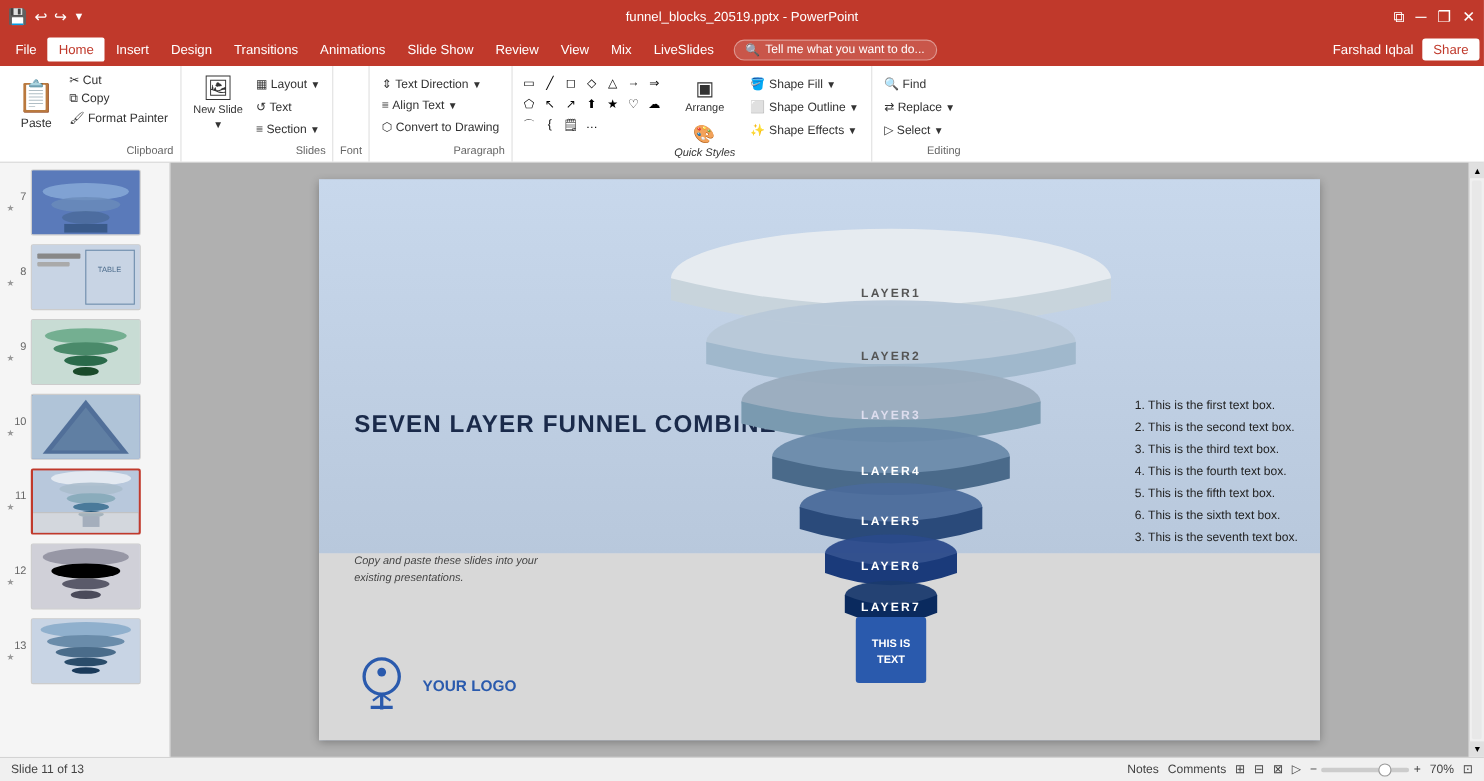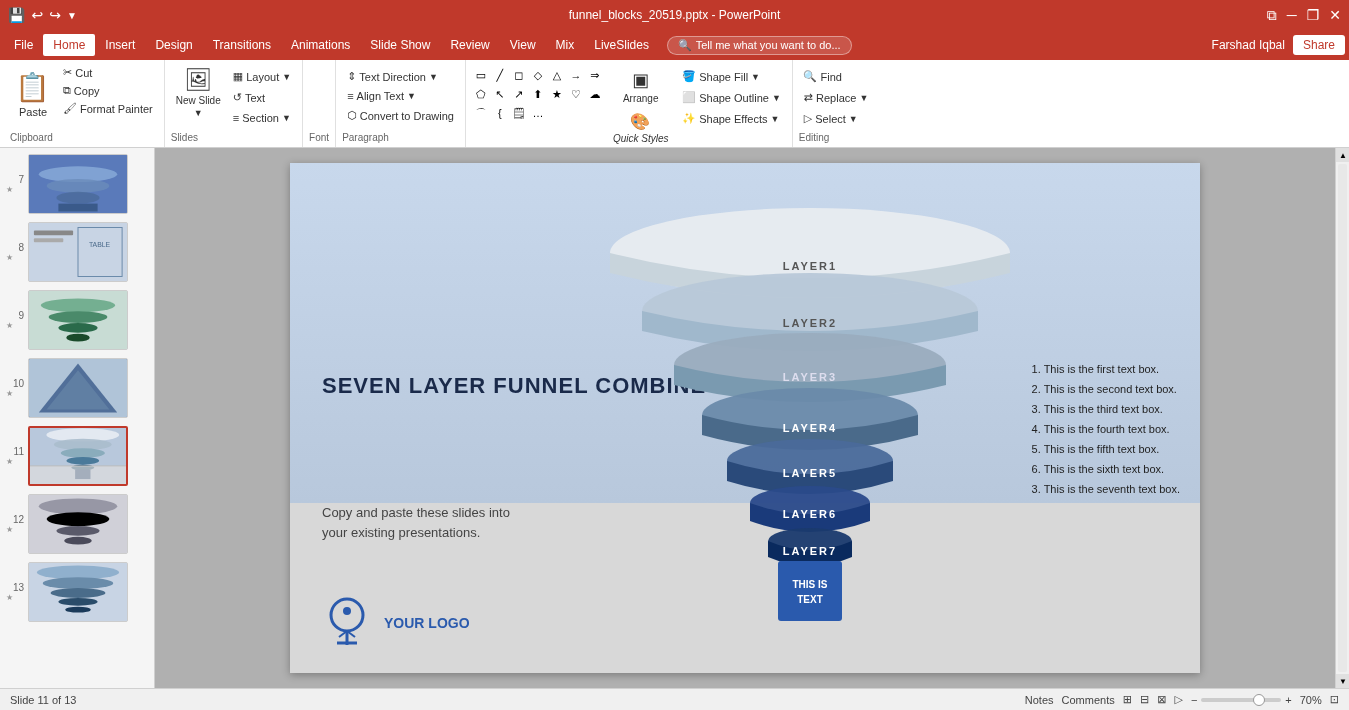--- a/index.html
+++ b/index.html
@@ -82,21 +82,21 @@
       align-items: flex-start;
       gap: 2px;
       flex: 1;
     }
     .ribbon-group-label {
       font-size: 10px;
       color: #666;
       margin-top: auto;
       padding-top: 2px;
       width: 100%;
-      text-align: left;
+      text-align: right;
     }
     .ribbon-btn {
       display: flex;
       flex-direction: column;
       align-items: center;
       justify-content: center;
       padding: 3px 5px;
       cursor: pointer;
       border-radius: 3px;
       font-size: 10px;
@@ -257,24 +257,25 @@
       font-size: 22px;
       font-weight: 900;
       color: #1a2a4a;
       line-height: 1.2;
       letter-spacing: 1px;
     }
     .funnel-desc {
       position: absolute;
       left: 32px;
       top: 340px;
-      font-size: 13px;
+      font-size: 10px;
       color: #444;
       width: 200px;
       line-height: 1.5;
+      font-style: italic;
     }
     .logo-area {
       position: absolute;
       left: 32px;
       bottom: 20px;
       display: flex;
       align-items: center;
       gap: 12px;
     }
     .logo-text { font-size: 14px; font-weight: bold; color: #2a5aad; }

